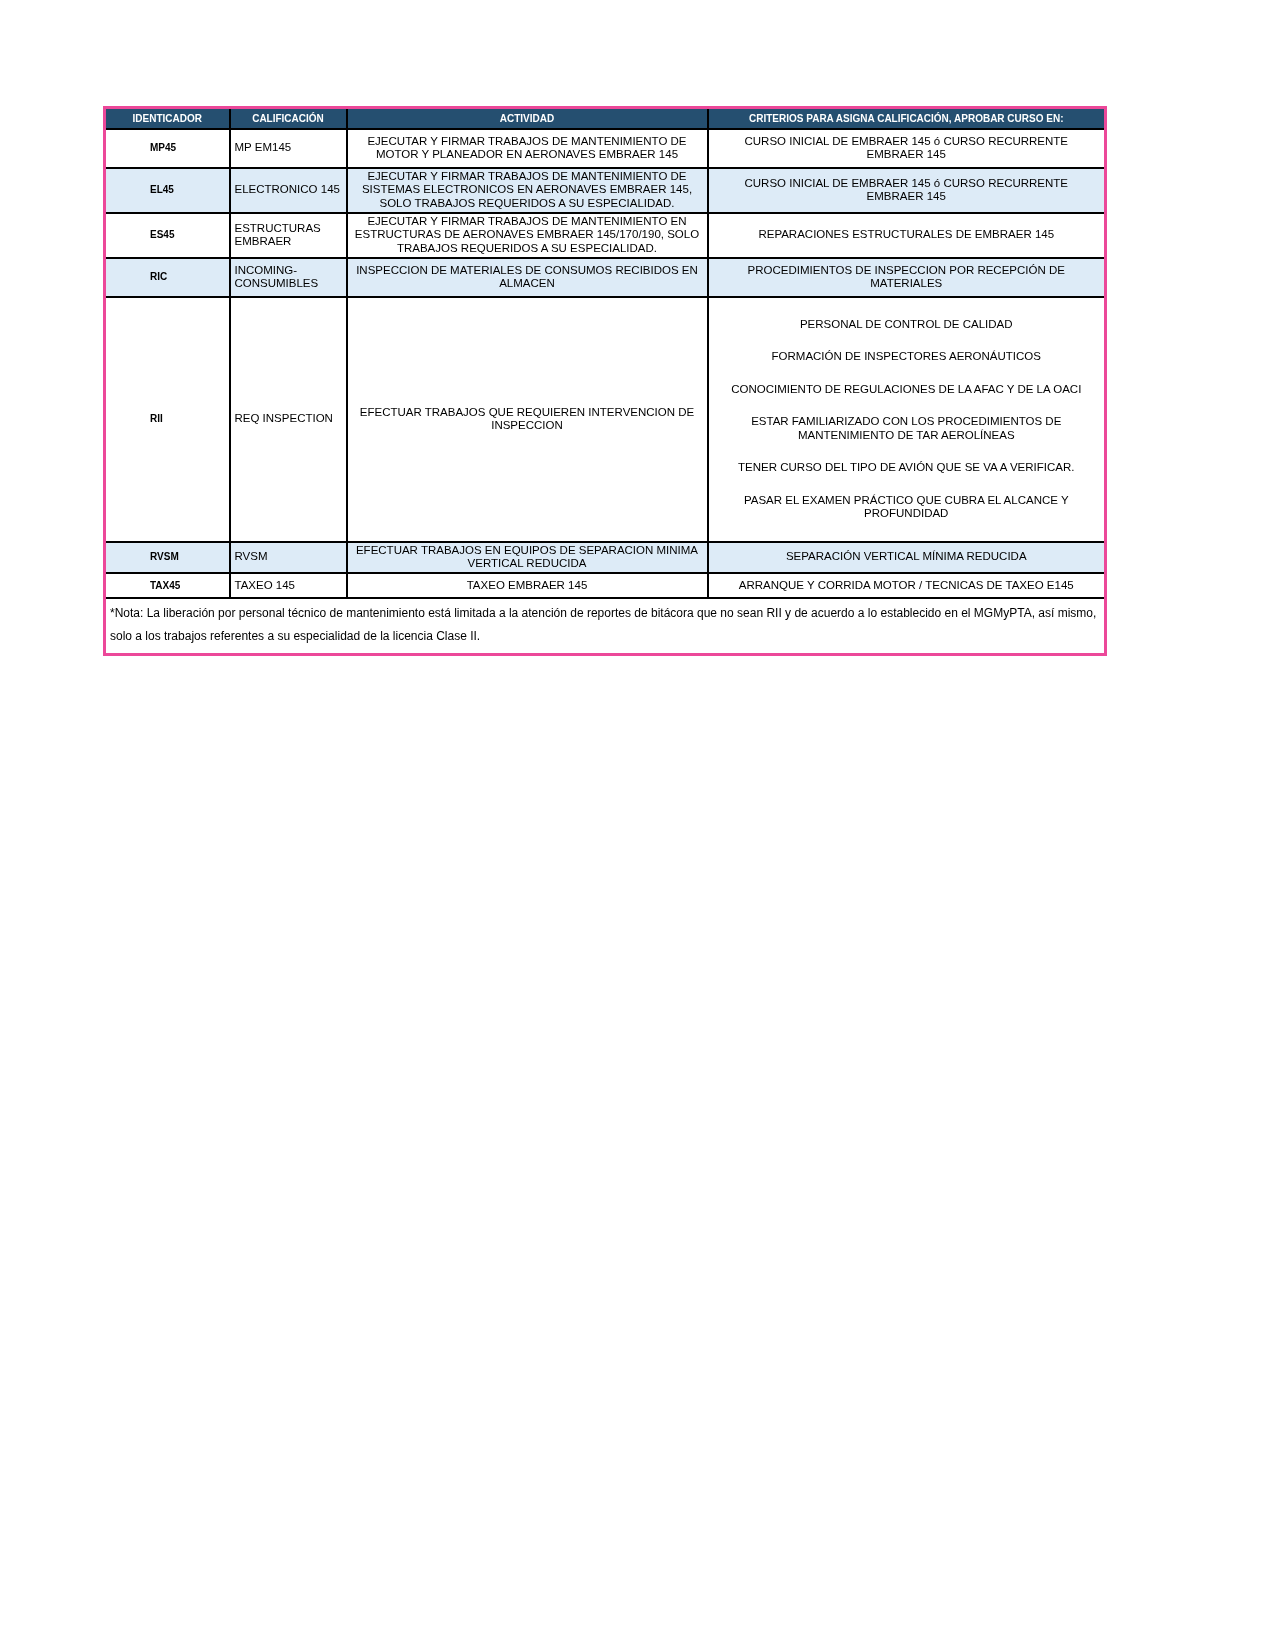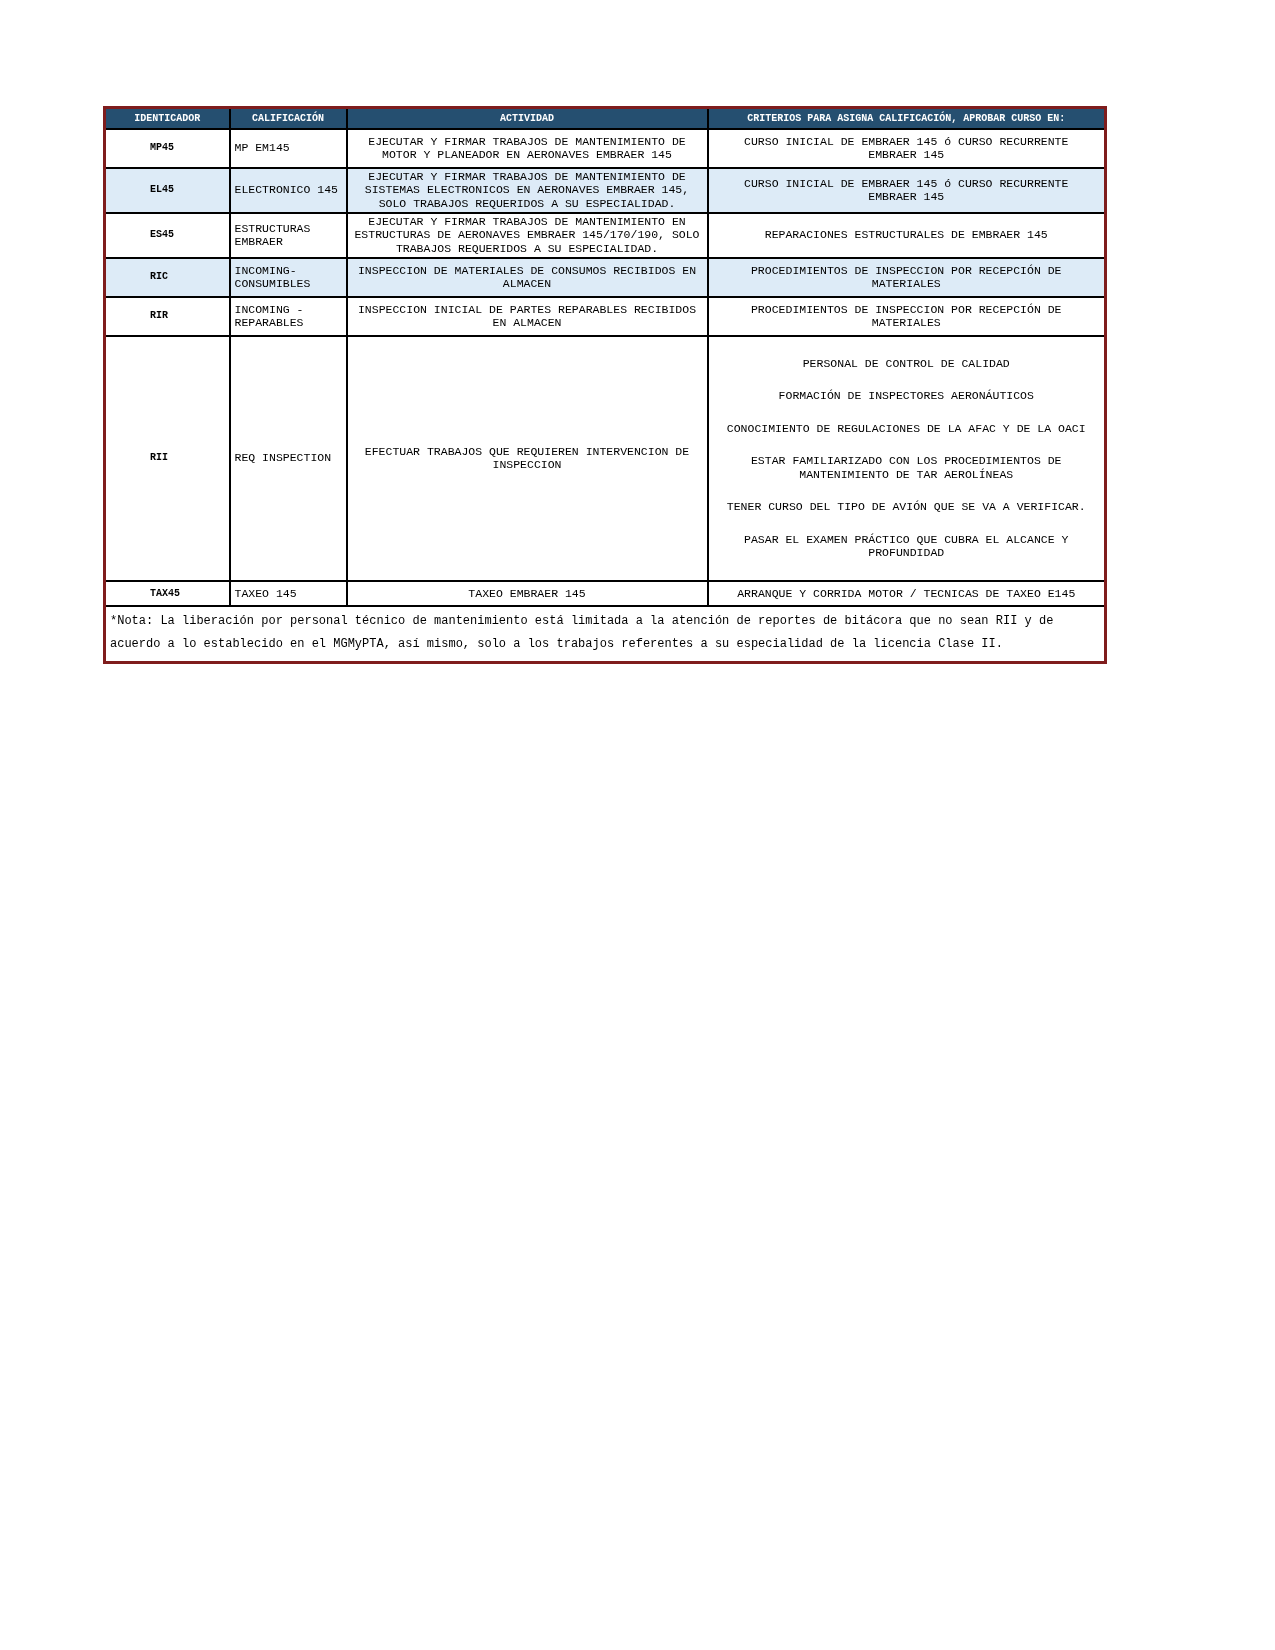--- a/index.html
+++ b/index.html
@@ -12,22 +12,21 @@
   }
   .sheet-table-wrap {
     position: absolute;
     left: 103px; top: 106px;
     width: 1003px;
   }
   table.qual-table {
     border-collapse: collapse;
     table-layout: fixed;
     width: 1001px;
-    border: 3px solid #7f1d1d;
-    font-family: Liberation Mono, monospace;
+    border: 3px solid #ec4899;
   }
   col.c1 { width: 125px; }
   col.c2 { width: 117px; }
   col.c3 { width: 361px; }
   col.c4 { width: 398px; }
   .qual-table td, .qual-table th {
     border: 2px solid #000;
     vertical-align: middle;
     overflow: hidden;
   }
@@ -113,40 +112,40 @@
           </td>
       </tr>
       <tr class="shaded h30">
         <td class="cell-id">RIC</td>
         <td class="cell-cal">INCOMING-CONSUMIBLES</td>
         <td class="cell-act">INSPECCION DE MATERIALES DE CONSUMOS RECIBIDOS EN ALMACEN</td>
         <td class="cell-cri single">
             <div class="cri-item">PROCEDIMIENTOS DE INSPECCION POR RECEPCIÓN DE MATERIALES</div>
           </td>
       </tr>
-      <tr class="plain h30">
-        <td class="cell-id">RIR</td>
-        <td class="cell-cal">INCOMING - REPARABLES</td>
-        <td class="cell-act">INSPECCION INICIAL DE PARTES REPARABLES RECIBIDOS EN ALMACEN</td>
-        <td class="cell-cri single">
-            <div class="cri-item">PROCEDIMIENTOS DE INSPECCION POR RECEPCIÓN DE MATERIALES</div>
-          </td>
-      </tr>
       <tr class="plain h132">
         <td class="cell-id">RII</td>
         <td class="cell-cal">REQ INSPECTION</td>
         <td class="cell-act">EFECTUAR TRABAJOS QUE REQUIEREN INTERVENCION DE INSPECCION</td>
         <td class="cell-cri">
           <div class="cri-item">PERSONAL DE CONTROL DE CALIDAD</div>
           <div class="cri-item">FORMACIÓN DE INSPECTORES AERONÁUTICOS</div>
           <div class="cri-item">CONOCIMIENTO DE REGULACIONES DE LA AFAC Y DE LA OACI</div>
           <div class="cri-item">ESTAR FAMILIARIZADO CON LOS PROCEDIMIENTOS DE MANTENIMIENTO DE TAR AEROLÍNEAS</div>
           <div class="cri-item">TENER CURSO DEL TIPO DE AVIÓN QUE SE VA A VERIFICAR.</div>
           <div class="cri-item">PASAR EL EXAMEN PRÁCTICO QUE CUBRA EL ALCANCE Y PROFUNDIDAD</div>
         </td>
+      </tr>
+      <tr class="shaded h29">
+        <td class="cell-id">RVSM</td>
+        <td class="cell-cal">RVSM</td>
+        <td class="cell-act">EFECTUAR TRABAJOS EN EQUIPOS DE SEPARACION MINIMA VERTICAL REDUCIDA</td>
+        <td class="cell-cri single">
+            <div class="cri-item">SEPARACIÓN VERTICAL MÍNIMA REDUCIDA</div>
+          </td>
       </tr>
       <tr class="plain h17">
         <td class="cell-id">TAX45</td>
         <td class="cell-cal">TAXEO 145</td>
         <td class="cell-act">TAXEO EMBRAER 145</td>
         <td class="cell-cri single">
             <div class="cri-item">ARRANQUE Y CORRIDA MOTOR / TECNICAS DE TAXEO E145</div>
           </td>
       </tr>
       <tr class="note-row">

